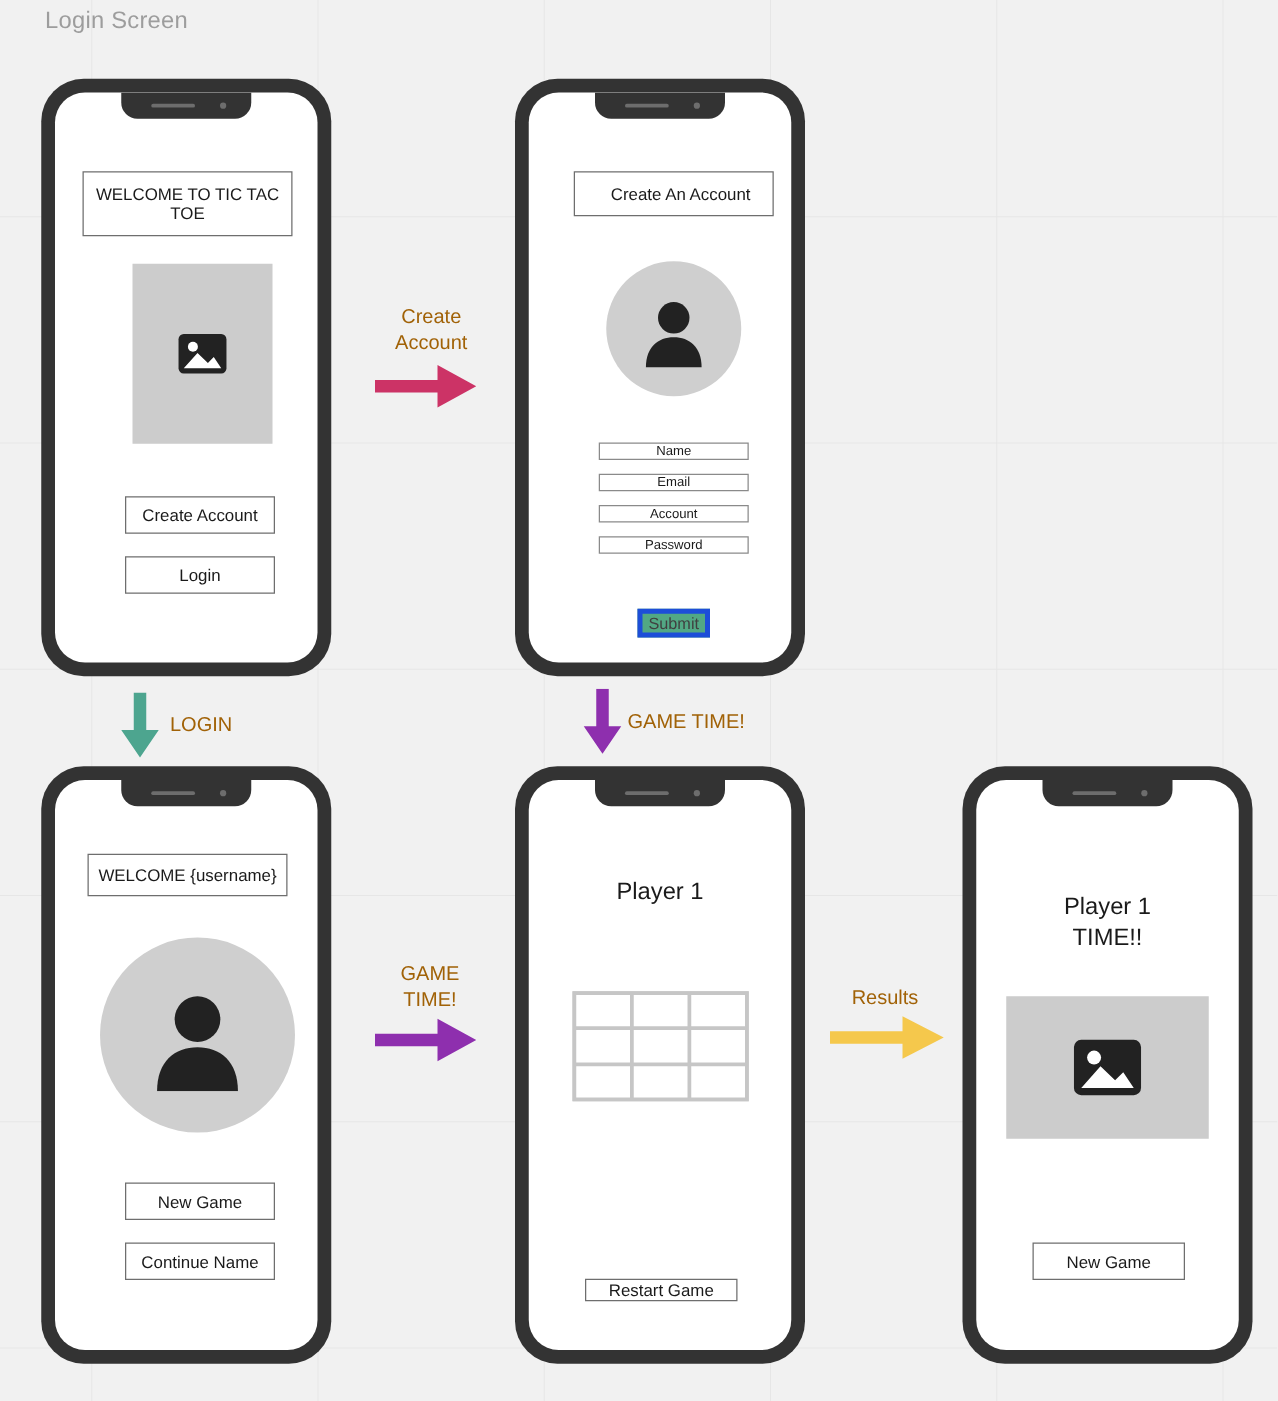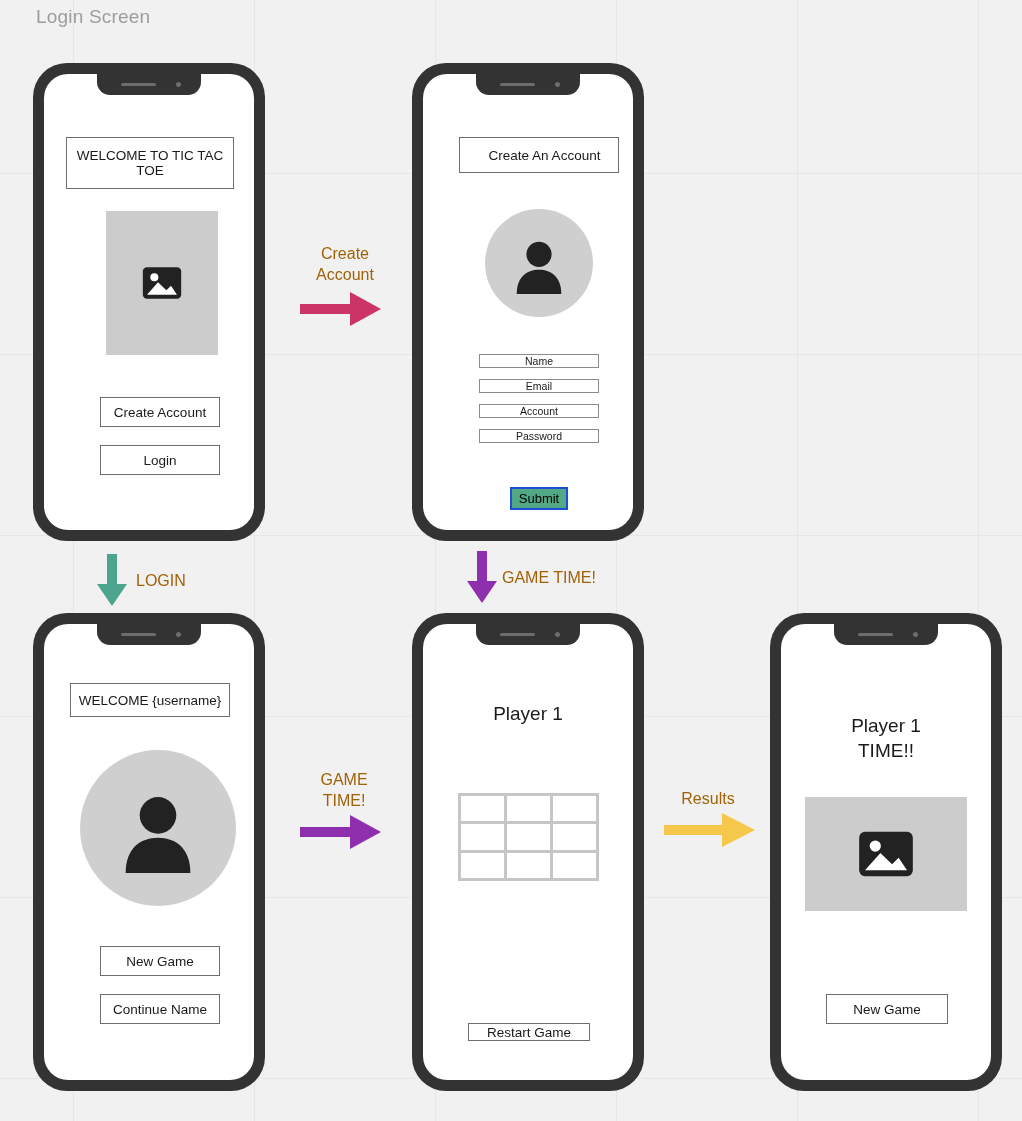--- a/index.html
+++ b/index.html
@@ -112,24 +112,24 @@
     text-align: center;
     font-size: 10.5px;
     color: #1a1a1a;
     display: flex;
     align-items: center;
     justify-content: center;
     cursor: text;
   }
 
   .submit-btn {
-    border: 2px solid #1d4ed8;
+    border: 4px solid #1d4ed8;
     text-align: center;
     font-size: 13px;
-    color: #000000;
+    color: #404040;
     display: flex;
     align-items: center;
     justify-content: center;
     cursor: pointer;
   }
 
   
   .img-ph {
     background: #cccccc;
     display: flex;

